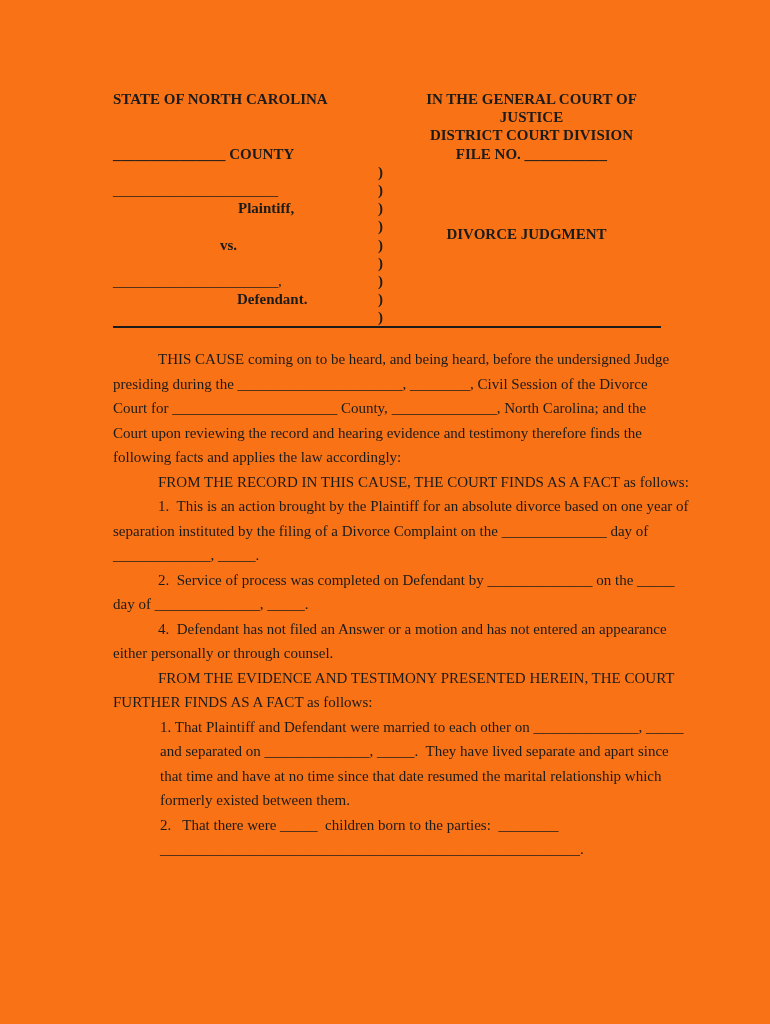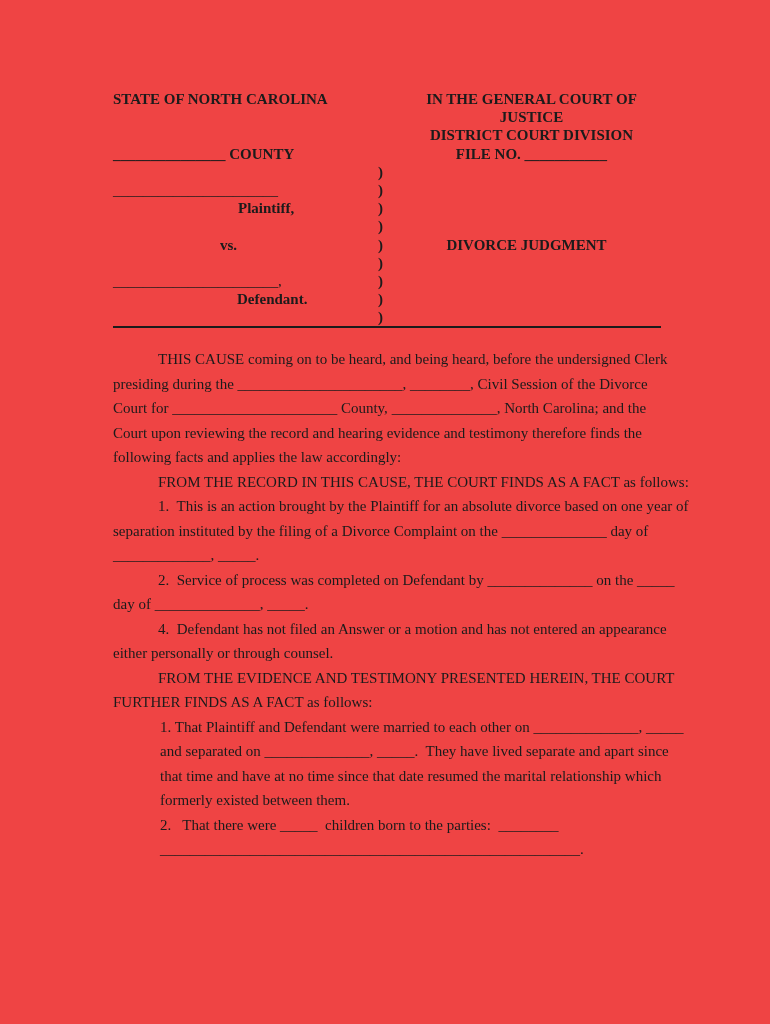--- a/index.html
+++ b/index.html
@@ -1,18 +1,18 @@
 <!DOCTYPE html>
 <html><head>
 <meta charset="utf-8">
 <style>
   html, body { margin: 0; padding: 0; background: #ffffff; }
   .page {
     width: 770px; height: 1024px;
-    background: #ef4444; color: #1b1b1b;
+    background: #f97316; color: #1b1b1b;
     font-family: "Liberation Serif", "DejaVu Serif", serif;
     font-size: 15px;
     box-sizing: border-box;
     padding: 90px 109px 0 113px;
     position: relative;
     overflow: hidden;
   }
   
   .hdr { display: flex; line-height: 18.2px; font-weight: bold; }
   .hdr-left { width: 289px; }
@@ -22,21 +22,21 @@
   .cap { display: flex; line-height: 18.2px; border-bottom: 2px solid #1b1b1b; }
   .cap-left { width: 265px; }
   .cap-parens { width: 14px; font-weight: bold; }
   .cap-right { flex: 1; position: relative; }
   .cap-row { height: 18.2px; white-space: pre; }
   .r-plaintiff-label, .r-versus-label, .r-defendant-label { font-weight: bold; }
   .r-plaintiff-label { padding-left: 125px; }
   .r-versus-label   { padding-left: 107px; }
   .r-defendant-label{ padding-left: 124px; }
   .cap-title {
-    position: absolute; top: 73px; left: 0; right: 0;
+    position: absolute; top: 62px; left: 0; right: 0;
     text-align: center; font-weight: bold; white-space: pre;
   }
   
   .docbody { margin-top: 19px; line-height: 24.5px; }
   .bline { height: 24.5px; white-space: pre; }
   .bline.ind { padding-left: 45px; }
   .para.block .bline { padding-left: 47px; }
   .bld { font-weight: normal; }
 </style>
 </head>
@@ -82,21 +82,21 @@
         <div class="cap-row">)</div>
         <div class="cap-row">)</div>
       </div>
     <div class="cap-right">
       <div class="cap-title">DIVORCE JUDGMENT</div>
     </div>
   </div>
 
   <div class="docbody" id="docBody">
       <div class="para">
-        <div class="bline ind"><span>THIS CAUSE coming on to be heard, and being heard, before the undersigned Clerk</span></div>
+        <div class="bline ind"><span>THIS CAUSE coming on to be heard, and being heard, before the undersigned Judge</span></div>
         <div class="bline"><span>presiding during the </span><span>______________________</span><span>, </span><span>________</span><span>, Civil Session of the Divorce</span></div>
         <div class="bline"><span>Court for </span><span>______________________</span><span> County, </span><span class="bld">______________,</span><span> North Carolina; and the</span></div>
         <div class="bline"><span>Court upon reviewing the record and hearing evidence and testimony therefore finds the</span></div>
         <div class="bline"><span>following facts and applies the law accordingly:</span></div>
       </div>
       <div class="para">
         <div class="bline ind"><span>FROM THE RECORD IN THIS CAUSE, THE COURT FINDS AS A FACT as follows:</span></div>
       </div>
       <div class="para">
         <div class="bline ind"><span>1.  This is an action brought by the Plaintiff for an absolute divorce based on one year of</span></div>

